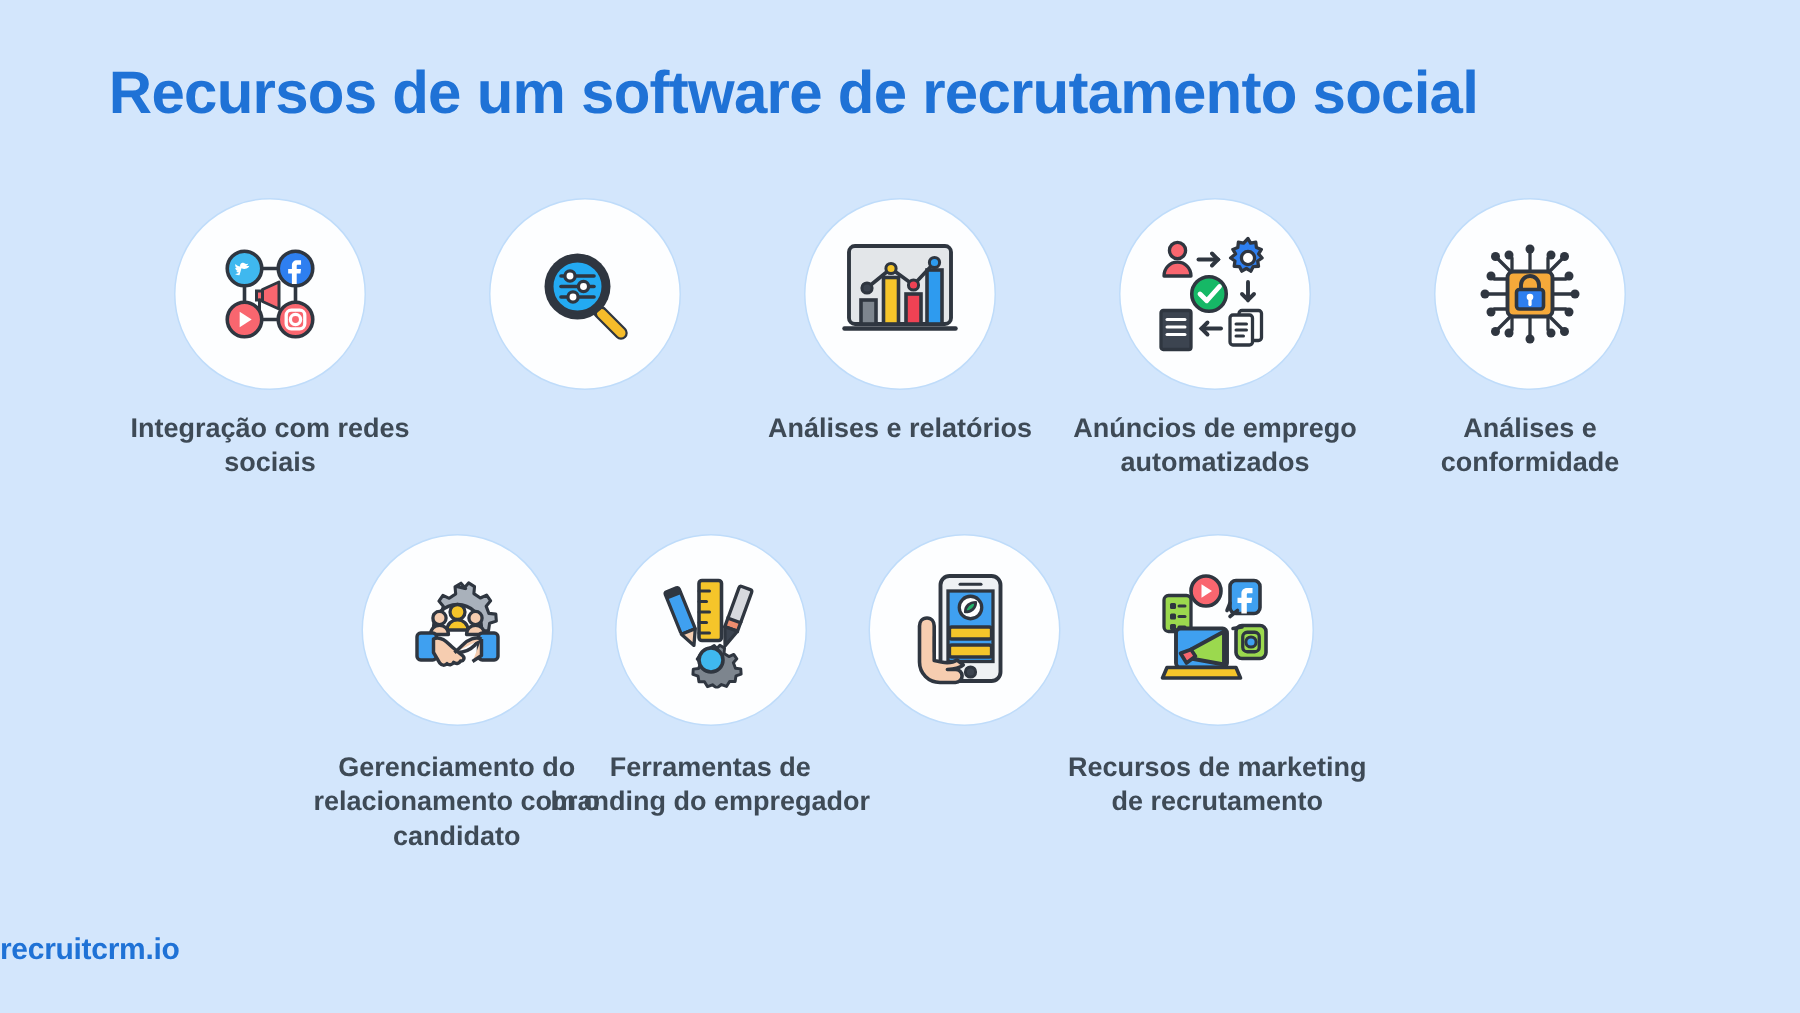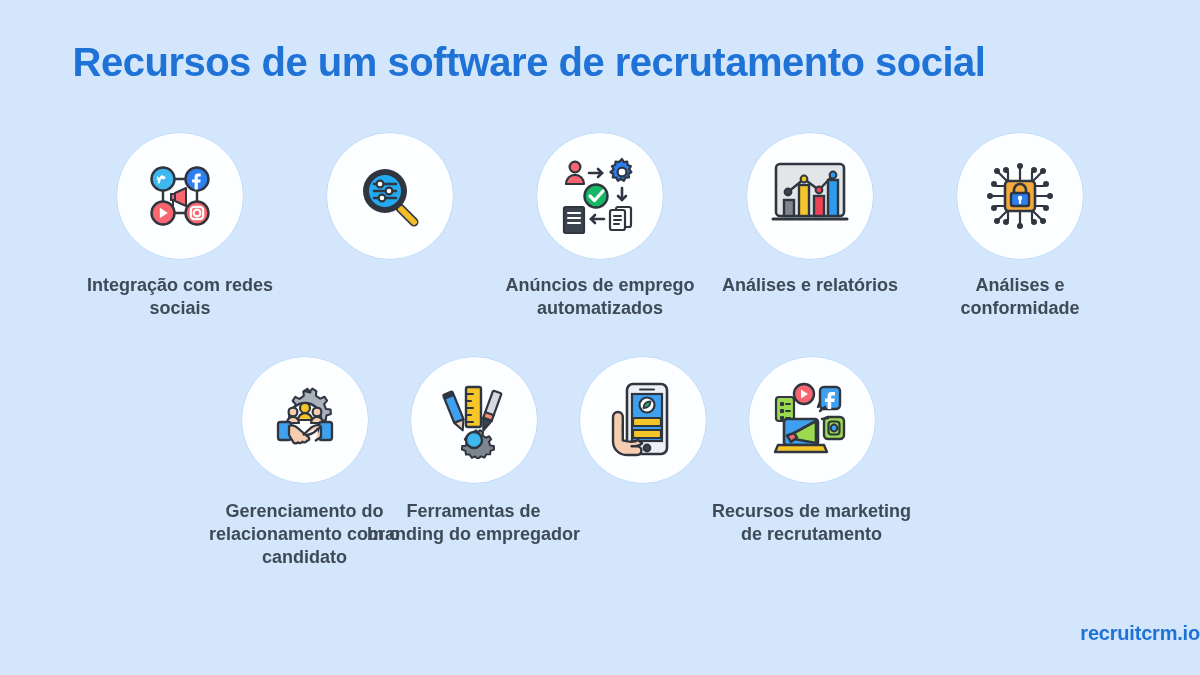--- a/index.html
+++ b/index.html
@@ -82,21 +82,21 @@
     margin-top: 16px;
     width: 215px;
   }
 
   
   #footer-brand {
     position: absolute;
     bottom: 30px;
     left: 0;
     width: 1200px;
-    text-align: right;
+    text-align: left;
     font-size: 20px;
     font-weight: 700;
     color: #1f72d6;
     letter-spacing: -0.2px;
   }
 </style>
 </head>
 <body>
 
 <div id="infographic">
@@ -149,91 +149,91 @@
             <circle cx="37" cy="33" r="3.4" fill="#ffffff" stroke="#2f3640" stroke-width="2.2"></circle>
             <circle cx="30" cy="40" r="3.4" fill="#ffffff" stroke="#2f3640" stroke-width="2.2"></circle>
           </svg>
         </span>
       </div>
     </div>
 
     <div class="feature-item">
       <div class="icon-circle">
         <span>
-          <svg width="80" height="78" viewBox="0 0 80 78">
-
-            <circle cx="15" cy="10" r="5.4" fill="#f9666f" stroke="#2f3640" stroke-width="2.2"></circle>
-            <path d="M6 27c0-5.3 4-9.2 9-9.2s9 3.9 9 9.2z" fill="#f9666f" stroke="#2f3640" stroke-width="2.2" stroke-linejoin="round"></path>
-
-            <g stroke="#2f3640" stroke-width="2.6" stroke-linecap="round" fill="none">
-              <line x1="29" y1="16" x2="42" y2="16"></line>
-              <polyline points="38,12 42,16 38,20"></polyline>
-            </g>
-
-            <g transform="translate(49,2)">
-              <path d="M13 0l1.7 3.1 3.5-.6.4 3.5 3.3 1.3-1.8 3 2.3 2.7-2.9 2 .5 3.5-3.5.2-1.6 3.1-3-1.8-3 1.8-1.6-3.1-3.5-.2.5-3.5-2.9-2L4.7 10.3 2.9 7.3l3.3-1.3.4-3.5 3.5.6z" fill="#2e7ff0" stroke="#2f3640" stroke-width="2.2" stroke-linejoin="round"></path>
-              <circle cx="13" cy="13" r="4.4" fill="#ffffff" stroke="#2f3640" stroke-width="2.2"></circle>
-            </g>
-
-            <g stroke="#2f3640" stroke-width="2.6" stroke-linecap="round" fill="none">
-              <line x1="62" y1="31" x2="62" y2="43"></line>
-              <polyline points="58,39 62,43 66,39"></polyline>
-            </g>
-
-            <g transform="translate(49,48)">
-              <rect x="7" y="2" width="15" height="20" rx="2" fill="#ffffff" stroke="#2f3640" stroke-width="2.2"></rect>
-              <rect x="1" y="5" width="15" height="20" rx="2" fill="#ffffff" stroke="#2f3640" stroke-width="2.2"></rect>
-              <g stroke="#2f3640" stroke-width="2" stroke-linecap="round">
-                <line x1="5" y1="11" x2="12" y2="11"></line>
-                <line x1="5" y1="15" x2="12" y2="15"></line>
-                <line x1="5" y1="19" x2="10" y2="19"></line>
-              </g>
-            </g>
-
-            <g stroke="#2f3640" stroke-width="2.6" stroke-linecap="round" fill="none">
-              <line x1="31" y1="62" x2="44" y2="62"></line>
-              <polyline points="35,58 31,62 35,66"></polyline>
-            </g>
-
-            <g transform="translate(2,48)">
-              <rect x="2" y="2" width="20" height="26" rx="1.5" fill="#3c4450" stroke="#2f3640" stroke-width="2.2"></rect>
-              <g stroke="#ffffff" stroke-width="2" stroke-linecap="round">
-                <line x1="6" y1="8" x2="18" y2="8"></line>
-                <line x1="6" y1="13" x2="18" y2="13"></line>
-                <line x1="6" y1="18" x2="18" y2="18"></line>
-              </g>
-            </g>
-
-            <circle cx="36" cy="39" r="11.5" fill="#16b866" stroke="#2f3640" stroke-width="2.4"></circle>
-            <polyline points="30,39 34.5,43.5 43,34" fill="none" stroke="#ffffff" stroke-width="3.2" stroke-linecap="round" stroke-linejoin="round"></polyline>
-          </svg>
-        </span>
-      </div>
-      <div class="feature-label">Anúncios de emprego automatizados</div>
-    </div>
-
-    <div class="feature-item">
-      <div class="icon-circle">
-        <span>
           <svg width="78" height="72" viewBox="0 0 78 72">
             <rect x="5" y="4" width="68" height="52" rx="4" fill="#e3e6e9" stroke="#2f3640" stroke-width="2.6"></rect>
             <rect x="13" y="40" width="10" height="16" fill="#7d858e" stroke="#2f3640" stroke-width="2.4"></rect>
             <rect x="28" y="25" width="10" height="31" fill="#f5c52a" stroke="#2f3640" stroke-width="2.4"></rect>
             <rect x="43" y="36" width="10" height="20" fill="#ef4254" stroke="#2f3640" stroke-width="2.4"></rect>
             <rect x="57" y="20" width="10" height="36" fill="#2e9bef" stroke="#2f3640" stroke-width="2.4"></rect>
             <polyline points="17,32 33,19 48,30 62,15" fill="none" stroke="#2f3640" stroke-width="2.4" stroke-linecap="round" stroke-linejoin="round"></polyline>
             <circle cx="17" cy="32" r="3.4" fill="#3c4450" stroke="#2f3640" stroke-width="2"></circle>
             <circle cx="33" cy="19" r="3.4" fill="#f5c52a" stroke="#2f3640" stroke-width="2"></circle>
             <circle cx="48" cy="30" r="3.4" fill="#ef4254" stroke="#2f3640" stroke-width="2"></circle>
             <circle cx="62" cy="15" r="3.4" fill="#2e9bef" stroke="#2f3640" stroke-width="2"></circle>
             <line x1="2" y1="59" x2="76" y2="59" stroke="#2f3640" stroke-width="3" stroke-linecap="round"></line>
           </svg>
         </span>
       </div>
       <div class="feature-label">Análises e relatórios</div>
+    </div>
+
+    <div class="feature-item">
+      <div class="icon-circle">
+        <span>
+          <svg width="80" height="78" viewBox="0 0 80 78">
+
+            <circle cx="15" cy="10" r="5.4" fill="#f9666f" stroke="#2f3640" stroke-width="2.2"></circle>
+            <path d="M6 27c0-5.3 4-9.2 9-9.2s9 3.9 9 9.2z" fill="#f9666f" stroke="#2f3640" stroke-width="2.2" stroke-linejoin="round"></path>
+
+            <g stroke="#2f3640" stroke-width="2.6" stroke-linecap="round" fill="none">
+              <line x1="29" y1="16" x2="42" y2="16"></line>
+              <polyline points="38,12 42,16 38,20"></polyline>
+            </g>
+
+            <g transform="translate(49,2)">
+              <path d="M13 0l1.7 3.1 3.5-.6.4 3.5 3.3 1.3-1.8 3 2.3 2.7-2.9 2 .5 3.5-3.5.2-1.6 3.1-3-1.8-3 1.8-1.6-3.1-3.5-.2.5-3.5-2.9-2L4.7 10.3 2.9 7.3l3.3-1.3.4-3.5 3.5.6z" fill="#2e7ff0" stroke="#2f3640" stroke-width="2.2" stroke-linejoin="round"></path>
+              <circle cx="13" cy="13" r="4.4" fill="#ffffff" stroke="#2f3640" stroke-width="2.2"></circle>
+            </g>
+
+            <g stroke="#2f3640" stroke-width="2.6" stroke-linecap="round" fill="none">
+              <line x1="62" y1="31" x2="62" y2="43"></line>
+              <polyline points="58,39 62,43 66,39"></polyline>
+            </g>
+
+            <g transform="translate(49,48)">
+              <rect x="7" y="2" width="15" height="20" rx="2" fill="#ffffff" stroke="#2f3640" stroke-width="2.2"></rect>
+              <rect x="1" y="5" width="15" height="20" rx="2" fill="#ffffff" stroke="#2f3640" stroke-width="2.2"></rect>
+              <g stroke="#2f3640" stroke-width="2" stroke-linecap="round">
+                <line x1="5" y1="11" x2="12" y2="11"></line>
+                <line x1="5" y1="15" x2="12" y2="15"></line>
+                <line x1="5" y1="19" x2="10" y2="19"></line>
+              </g>
+            </g>
+
+            <g stroke="#2f3640" stroke-width="2.6" stroke-linecap="round" fill="none">
+              <line x1="31" y1="62" x2="44" y2="62"></line>
+              <polyline points="35,58 31,62 35,66"></polyline>
+            </g>
+
+            <g transform="translate(2,48)">
+              <rect x="2" y="2" width="20" height="26" rx="1.5" fill="#3c4450" stroke="#2f3640" stroke-width="2.2"></rect>
+              <g stroke="#ffffff" stroke-width="2" stroke-linecap="round">
+                <line x1="6" y1="8" x2="18" y2="8"></line>
+                <line x1="6" y1="13" x2="18" y2="13"></line>
+                <line x1="6" y1="18" x2="18" y2="18"></line>
+              </g>
+            </g>
+
+            <circle cx="36" cy="39" r="11.5" fill="#16b866" stroke="#2f3640" stroke-width="2.4"></circle>
+            <polyline points="30,39 34.5,43.5 43,34" fill="none" stroke="#ffffff" stroke-width="3.2" stroke-linecap="round" stroke-linejoin="round"></polyline>
+          </svg>
+        </span>
+      </div>
+      <div class="feature-label">Anúncios de emprego automatizados</div>
     </div>
 
     <div class="feature-item">
       <div class="icon-circle">
         <span>
           <svg width="80" height="80" viewBox="0 0 80 80">
             <g stroke="#2f3640" stroke-width="2.2" fill="none" stroke-linecap="round">
               <path d="M40 26 V12"></path>
                 <path d="M28 26 V16"></path>
                 <path d="M52 26 V16"></path>

